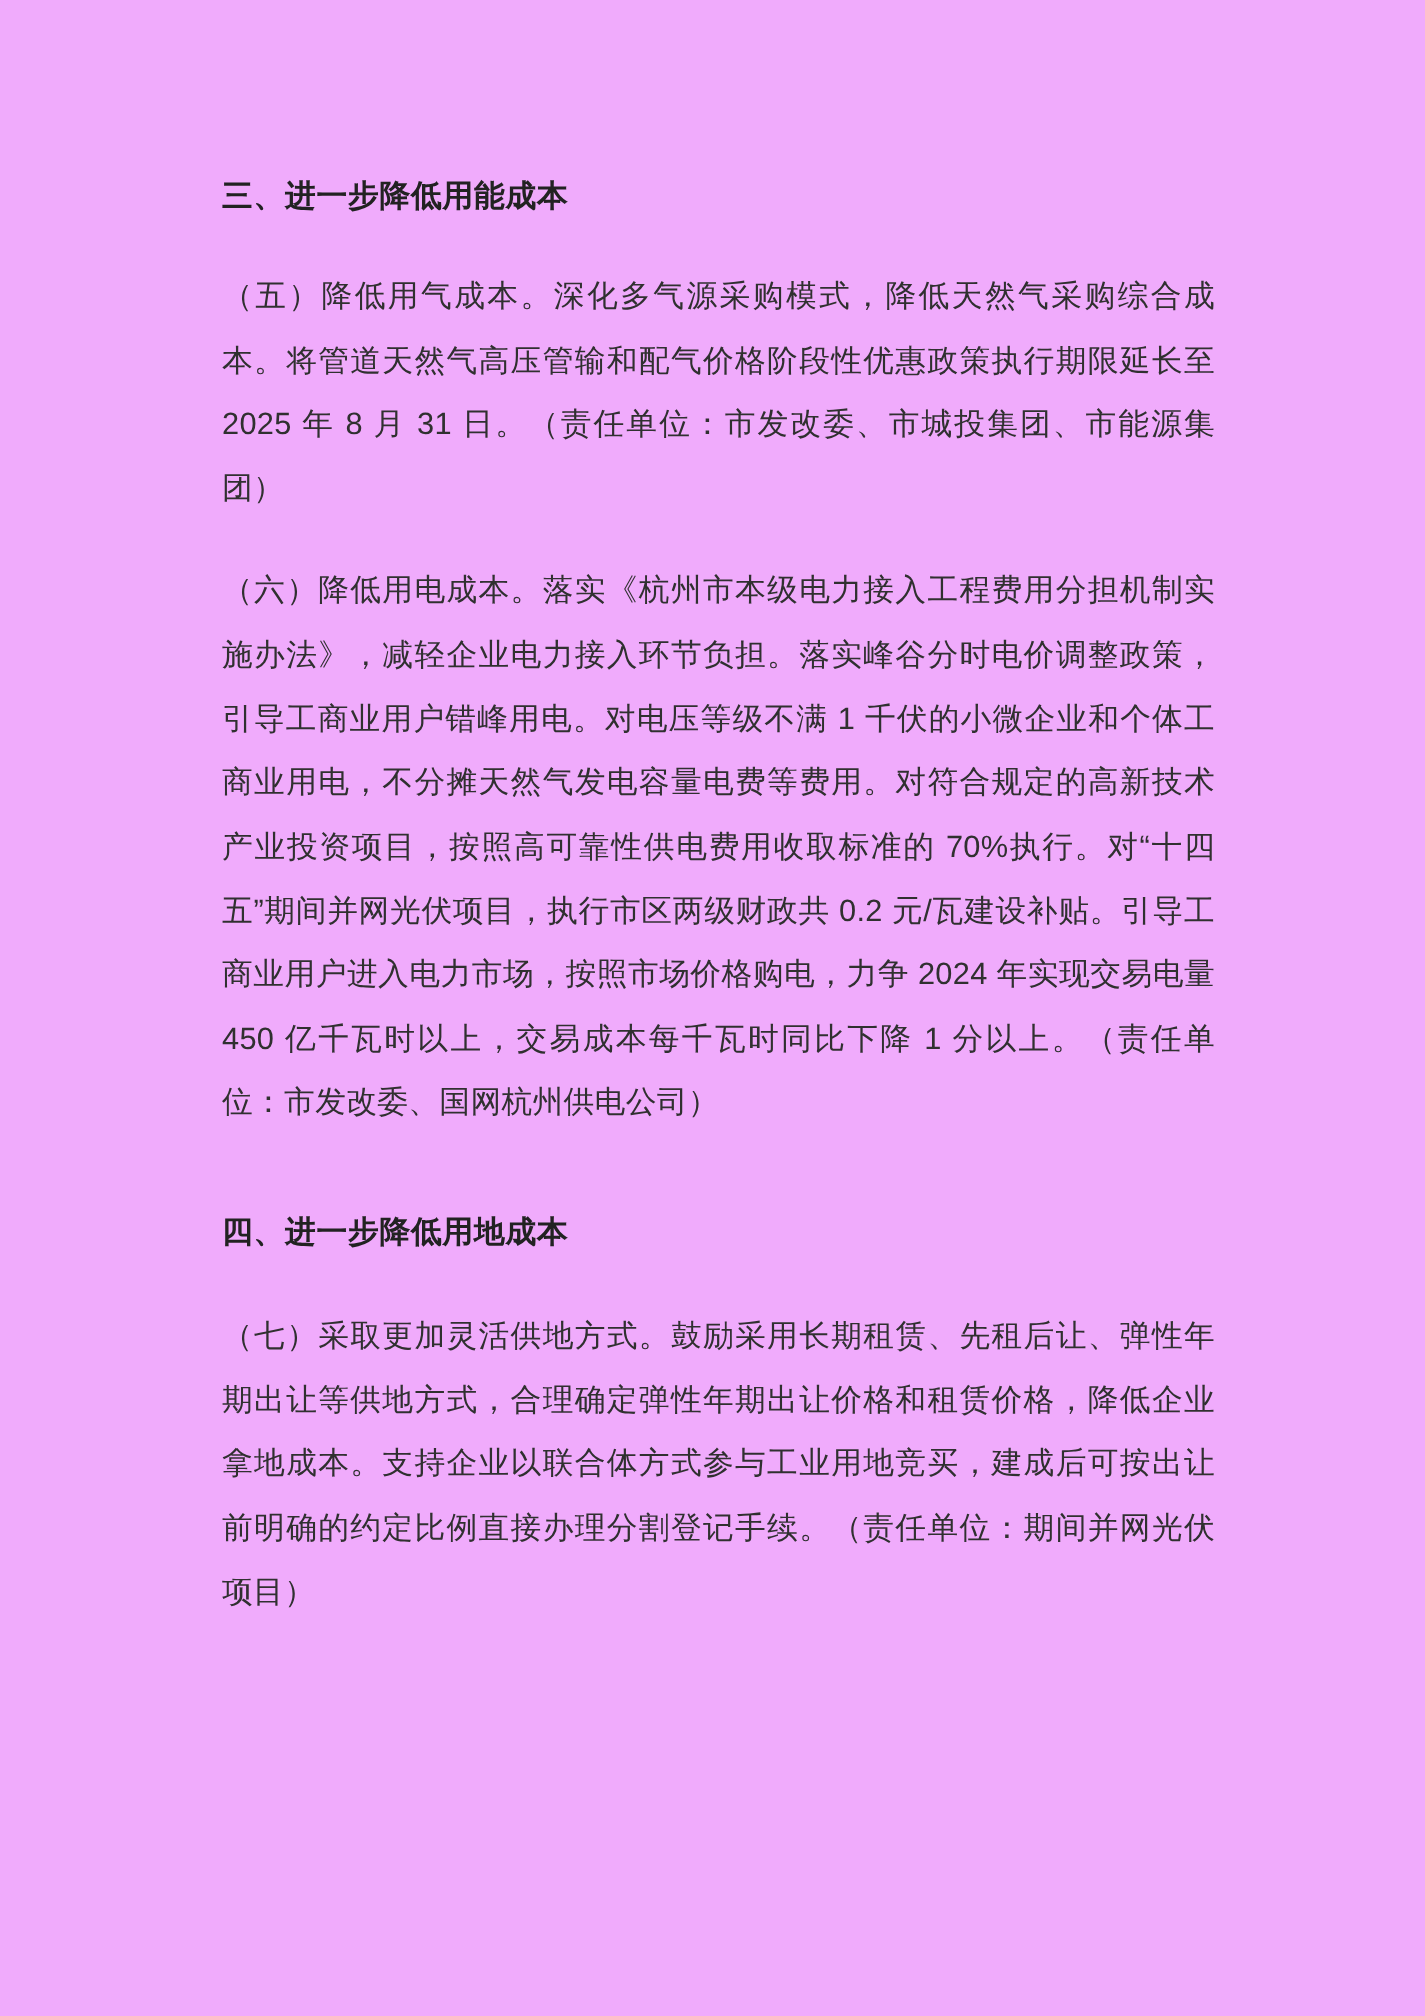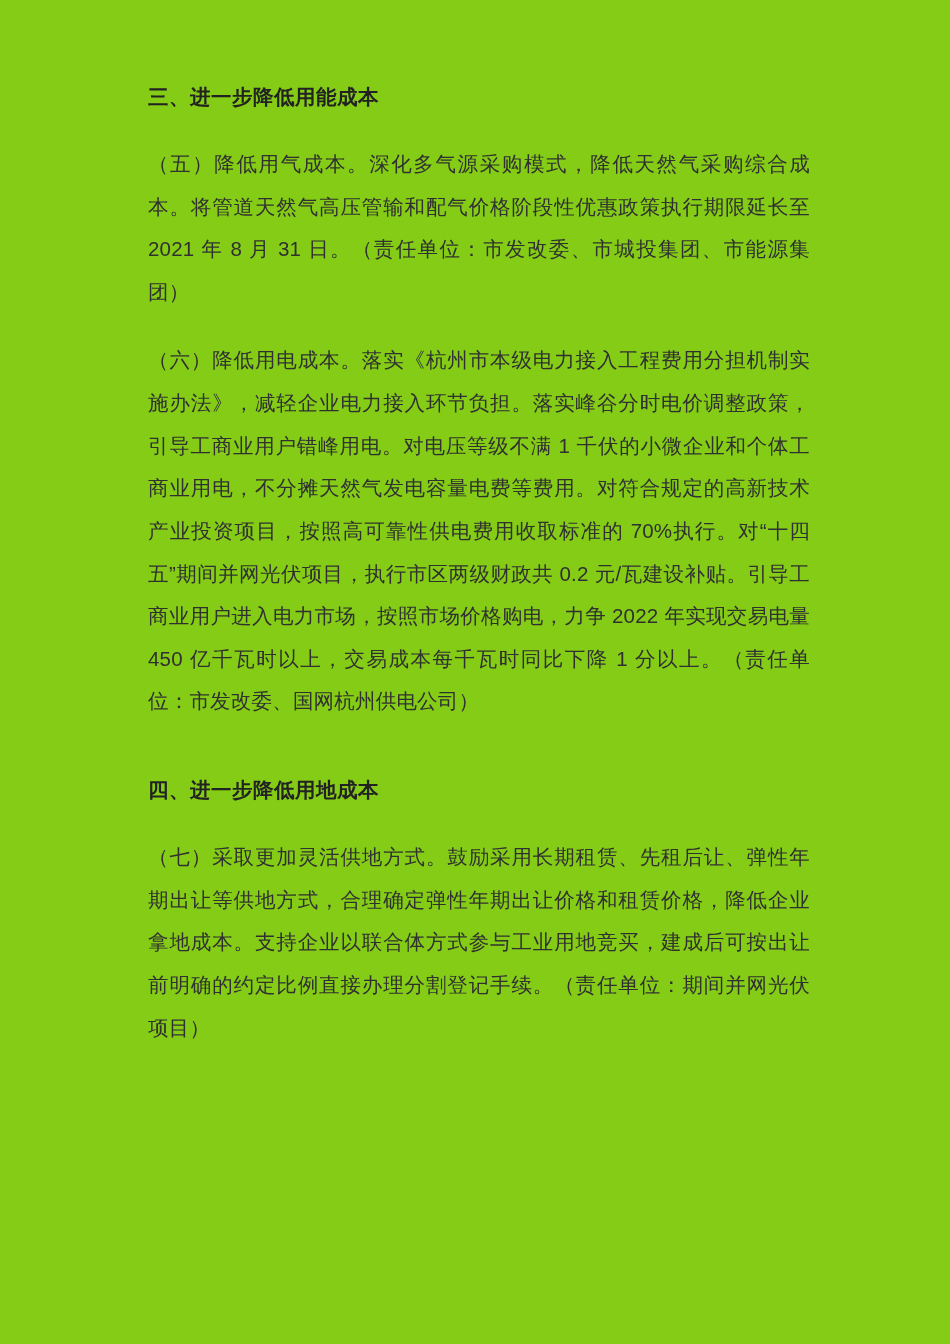--- a/index.html
+++ b/index.html
@@ -11,22 +11,22 @@
     width: 950px;
     height: 1344px;
     font-family: "Liberation Serif", "DejaVu Serif", serif;
     color: #2b2b2b;
     overflow: hidden;
   }
   .page {
     box-sizing: border-box;
     width: 950px;
     height: 1344px;
-    padding: 78px 140px 40px 148px;
-    background: #84cc16;
+    padding: 112px 140px 40px 148px;
+    background: #f0abfc;
   }
   .doc-body {
     display: block;
   }
   .heading {
     font-family: "Liberation Sans", "DejaVu Sans", sans-serif;
     font-size: 20.5px;
     font-weight: 700;
     letter-spacing: 0.5px;
     color: #222222;
@@ -43,32 +43,33 @@
     margin: 0 0 26px 0;
     text-align: justify;
     text-justify: inter-ideograph;
     letter-spacing: 0.2px;
   }
   .para:last-child {
     margin-bottom: 0;
   }
   .gap-before-heading {
     margin-top: 48px;
+    font-family: Liberation Mono, monospace;
   }
 </style>
 </head>
 <body>
 
 <div class="page">
   <div class="doc-body">
 
     <h2 class="heading">三、进一步降低用能成本</h2>
 
-    <p class="para">（五）降低用气成本。深化多气源采购模式，降低天然气采购综合成本。将管道天然气高压管输和配气价格阶段性优惠政策执行期限延长至 2021 年 8 月 31 日。（责任单位：市发改委、市城投集团、市能源集团）</p>
+    <p class="para">（五）降低用气成本。深化多气源采购模式，降低天然气采购综合成本。将管道天然气高压管输和配气价格阶段性优惠政策执行期限延长至 2025 年 8 月 31 日。（责任单位：市发改委、市城投集团、市能源集团）</p>
 
-    <p class="para">（六）降低用电成本。落实《杭州市本级电力接入工程费用分担机制实施办法》，减轻企业电力接入环节负担。落实峰谷分时电价调整政策，引导工商业用户错峰用电。对电压等级不满 1 千伏的小微企业和个体工商业用电，不分摊天然气发电容量电费等费用。对符合规定的高新技术产业投资项目，按照高可靠性供电费用收取标准的 70%执行。对“十四五”期间并网光伏项目，执行市区两级财政共 0.2 元/瓦建设补贴。引导工商业用户进入电力市场，按照市场价格购电，力争 2022 年实现交易电量 450 亿千瓦时以上，交易成本每千瓦时同比下降 1 分以上。（责任单位：市发改委、国网杭州供电公司）</p>
+    <p class="para">（六）降低用电成本。落实《杭州市本级电力接入工程费用分担机制实施办法》，减轻企业电力接入环节负担。落实峰谷分时电价调整政策，引导工商业用户错峰用电。对电压等级不满 1 千伏的小微企业和个体工商业用电，不分摊天然气发电容量电费等费用。对符合规定的高新技术产业投资项目，按照高可靠性供电费用收取标准的 70%执行。对“十四五”期间并网光伏项目，执行市区两级财政共 0.2 元/瓦建设补贴。引导工商业用户进入电力市场，按照市场价格购电，力争 2024 年实现交易电量 450 亿千瓦时以上，交易成本每千瓦时同比下降 1 分以上。（责任单位：市发改委、国网杭州供电公司）</p>
 
     <h2 class="heading gap-before-heading">四、进一步降低用地成本</h2>
 
     <p class="para">（七）采取更加灵活供地方式。鼓励采用长期租赁、先租后让、弹性年期出让等供地方式，合理确定弹性年期出让价格和租赁价格，降低企业拿地成本。支持企业以联合体方式参与工业用地竞买，建成后可按出让前明确的约定比例直接办理分割登记手续。（责任单位：期间并网光伏项目）</p>
 
   </div>
 </div>
 
 </body></html>

